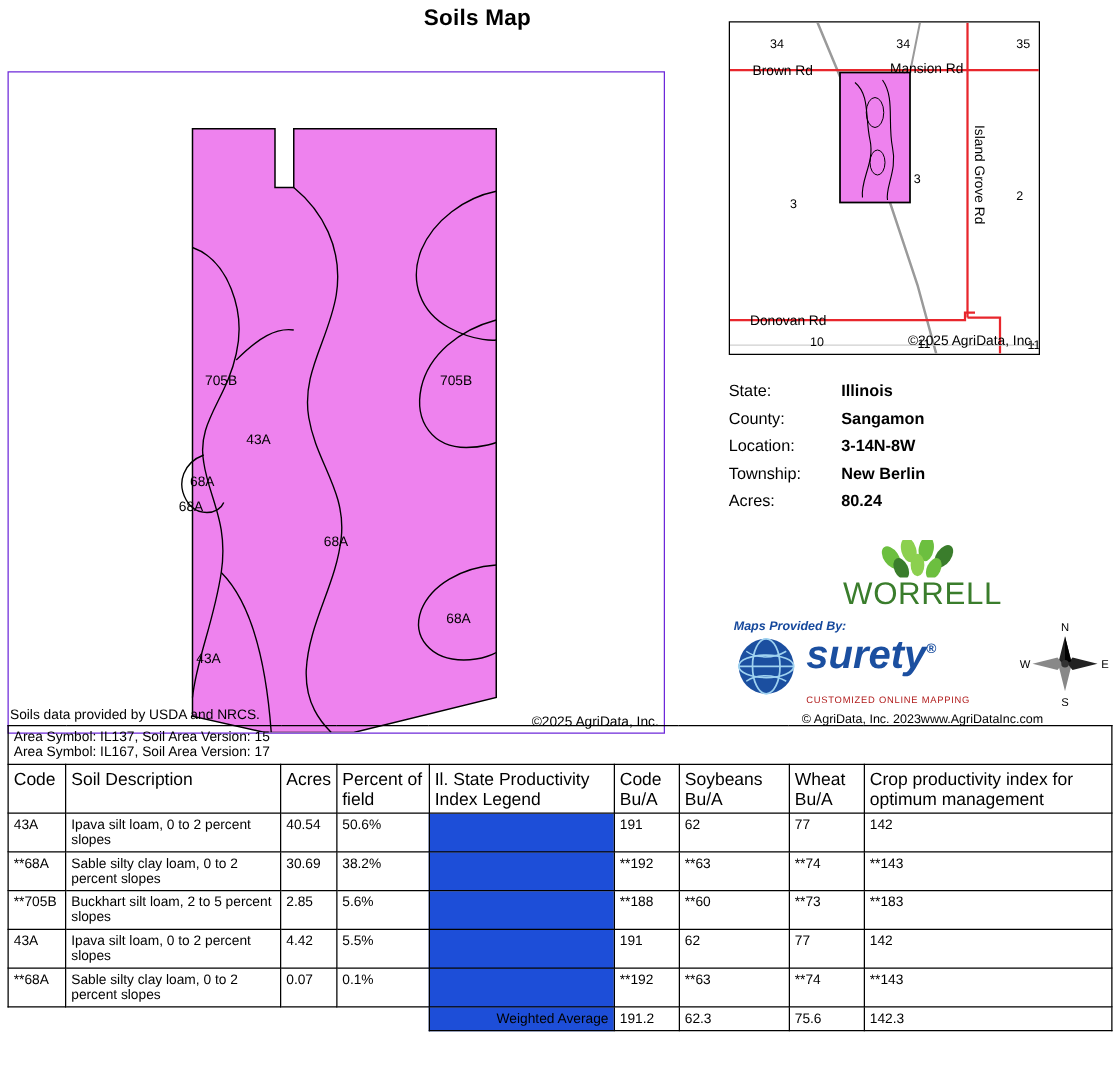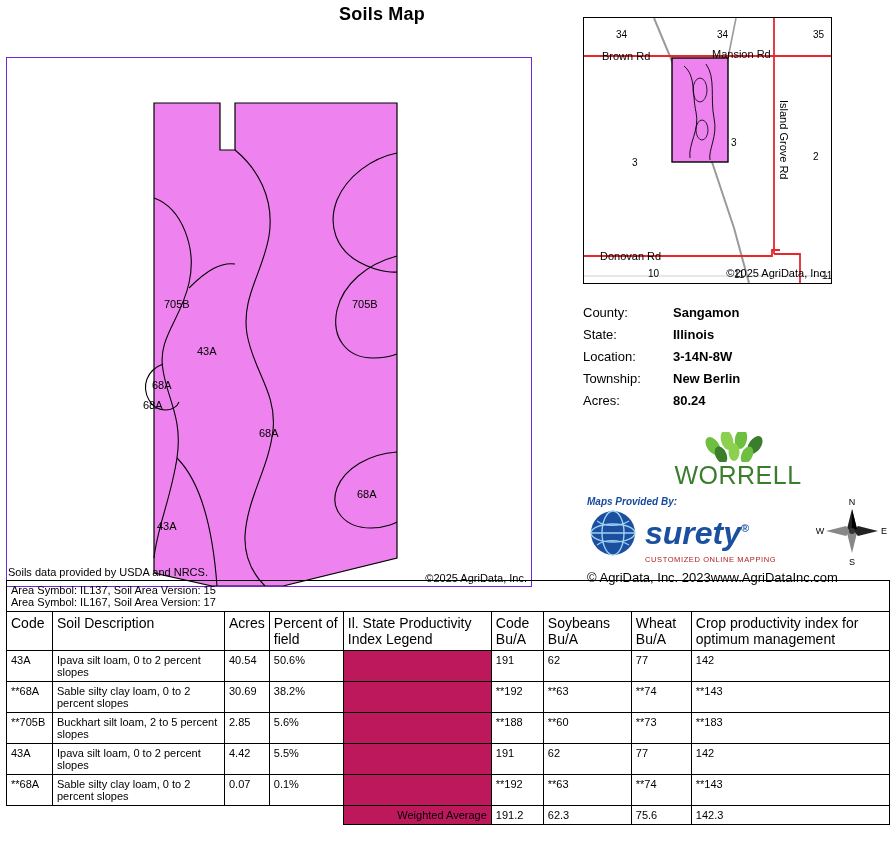--- a/index.html
+++ b/index.html
@@ -107,35 +107,35 @@
   }
   #worrell .sub {
     font-size: 9px; color: #3a7d2c; letter-spacing: 2.5px;
   }
   #mapsby {
     margin-top: 8px;
     font-size: 10px; font-weight: bold; color: #15489c;
     text-align: left; padding-left: 4px; font-style: italic;
   }
   #surety {
-    display: flex; align-items: center; gap: 4px;
+    display: flex; align-items: flex-start; gap: 4px;
     padding-left: 2px;
   }
   #surety .stext {
     font-size: 32px; font-weight: bold; color: #1b4fa0;
     font-style: italic; line-height: 1;
   }
   #surety .reg { font-size: 11px; vertical-align: super; font-style: normal;}
   #surety-sub {
     font-size: 7.5px; color: #b11c1c; letter-spacing: 0.6px;
     padding-left: 62px; margin-top: -4px;
   }
   #credits {
-    display: flex; justify-content: flex-start;
-    font-size: 13px; color: #000; margin-top: 6px;
+    display: flex; justify-content: center;
+    font-size: 10px; color: #000; margin-top: 6px;
     padding: 0 4px;
   }
   
   #compass {
     position: absolute;
     left: 812px; top: 495px;
     width: 80px; height: 72px;
   }
 
   
@@ -148,21 +148,21 @@
   }
   #soiltable td, #soiltable th {
     border: 1px solid #000;
     padding: 3px 4px;
     vertical-align: top;
     font-weight: normal;
     text-align: left;
   }
   #soiltable .hdr td { font-size: 14px; }
   .num { text-align: right; }
-  .legendcell { background: #be185d; margin-top: 29px; }
+  .legendcell { background: #1d4ed8; margin-top: 29px; }
   .areasym-first td { border-bottom: none; }
   .wavg td { font-weight: bold; }
   .nb { border: none !important; }
 </style>
 </head>
 <body>
 
 <div id="page">
 
   <div id="title">Soils Map</div>
@@ -228,26 +228,26 @@
       <text class="roadlabel" x="18" y="42">Brown Rd</text>
       <text class="roadlabel" x="128" y="40">Mansion Rd</text>
       <text class="roadlabel" x="196" y="82" transform="rotate(90 196 82)">Island Grove Rd</text>
       <text class="roadlabel" x="16" y="242">Donovan Rd</text>
     </svg>
     <div id="loc-credit">©2025 AgriData, Inc.</div>
   </div>
 
   <div id="info">
     <div class="row">
+      <div class="lab">State:</div>
+      <div class="val">Illinois</div>
+    </div>
+    <div class="row">
       <div class="lab">County:</div>
       <div class="val">Sangamon</div>
-    </div>
-    <div class="row">
-      <div class="lab">State:</div>
-      <div class="val">Illinois</div>
     </div>
     <div class="row">
       <div class="lab">Location:</div>
       <div class="val">3-14N-8W</div>
     </div>
     <div class="row">
       <div class="lab">Township:</div>
       <div class="val">New Berlin</div>
     </div>
     <div class="row">

